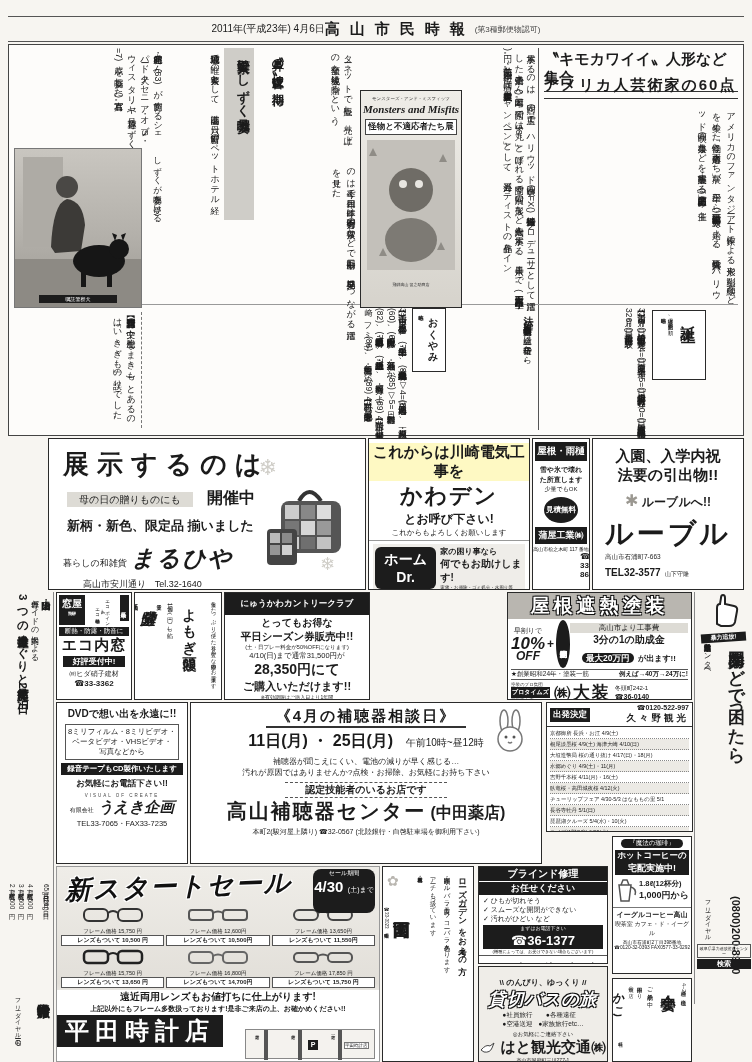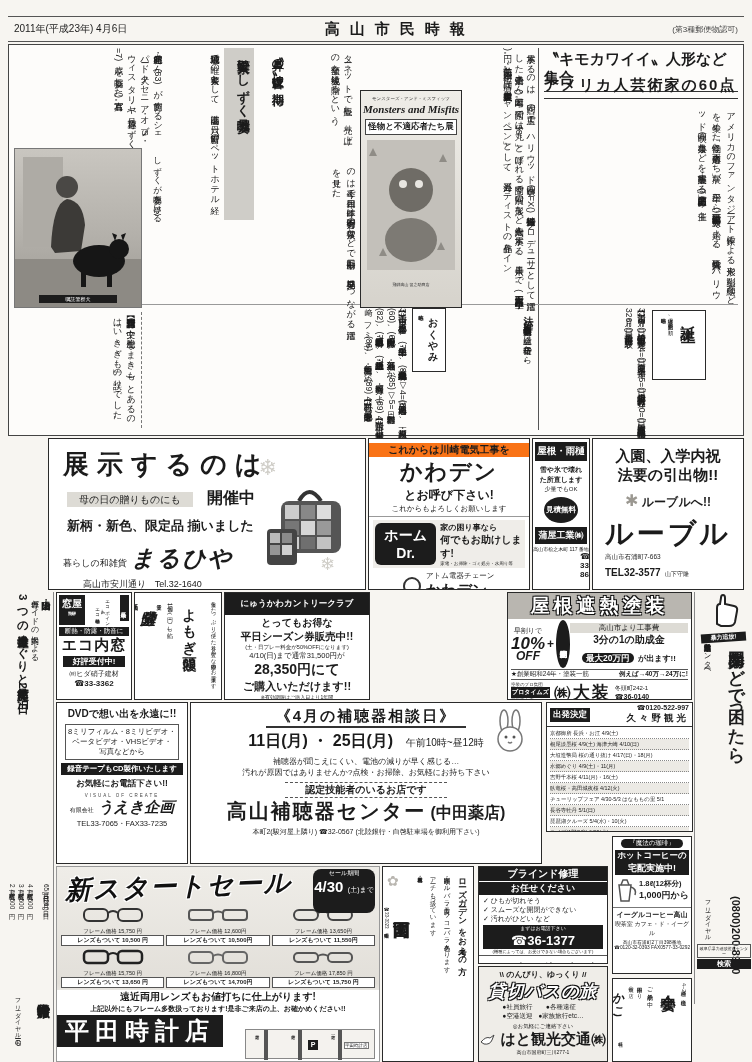--- a/index.html
+++ b/index.html
@@ -15,21 +15,21 @@
   .outline-w{color:#fff;text-shadow:-1px -1px 0 #111,1px -1px 0 #111,-1px 1px 0 #111,1px 1px 0 #111;}
   .outline-b{color:#111;text-shadow:-1px -1px 0 #fff,1px -1px 0 #fff,-1px 1px 0 #fff,1px 1px 0 #fff;}
   .rule{position:absolute;background:#555;}
   .dotrow{border-bottom:1px dotted #888;}
 </style>
 </head>
 <body>
 
 <div id="page">
 
-  <div class="abs" style="left:8px;top:16px;width:736px;height:26px;border-top:1px solid #555;border-bottom:1px solid #555;display:flex;align-items:center;justify-content:space-between;padding:0 6px;">
+  <div class="abs" style="left:8px;top:16px;width:736px;height:26px;border-top:1px solid #555;border-bottom:1px solid #555;display:flex;align-items:center;justify-content:center;padding:0 6px;">
     <span style="font-size:10px;">2011年(平成23年) 4月6日</span>
     <span class="serif b" style="font-size:15px;letter-spacing:10px;">高山市民時報</span>
     <span style="font-size:8px;color:#444;">(第3種郵便物認可)</span>
   </div>
 
   <div class="abs" style="left:8px;top:44px;width:736px;height:392px;border:1px solid #444;background:#fdfcfa;"></div>
   <div class="rule" style="left:538px;top:48px;width:1px;height:382px;"></div>
   <div class="rule" style="left:14px;top:304px;width:724px;height:1px;background:#999;"></div>
 
   <div class="abs b" style="left:544px;top:50px;width:194px;font-size:15px;border-bottom:1px solid #333;padding-bottom:3px;">〝キモカワイイ〟人形など集合</div>
@@ -129,21 +129,21 @@
       <rect x="6" y="44" width="30" height="36" rx="4" fill="#444"></rect>
       <rect x="9" y="48" width="10" height="10" fill="#bbb"></rect>
         <rect x="21" y="48" width="10" height="10" fill="#8a8a8a"></rect>
       <rect x="9" y="60" width="10" height="10" fill="#969696"></rect>
         <rect x="21" y="60" width="10" height="10" fill="#d0d0d0"></rect>
     </svg>
   </div>
 
 
   <div class="box ctr" style="left:368px;top:438px;width:162px;height:152px;">
-    <div class="b" style="font-size:10px;margin-top:4px;background:#f97316;">これからは川崎電気工事を</div>
+    <div class="b" style="font-size:15px;margin-top:4px;background:#fef9c3;">これからは川崎電気工事を</div>
     <div class="b" style="font-size:22px;letter-spacing:2px;">かわデン</div>
     <div class="b" style="font-size:12px;">とお呼び下さい!</div>
     <div style="font-size:7.5px;border-bottom:1px solid #999;padding-bottom:2px;">これからもよろしくお願いします</div>
     <div style="display:flex;align-items:center;margin:3px 4px 0;background:#efede9;padding:2px;">
       <span class="band b" style="font-size:14px;border-radius:6px;padding:4px 4px;">ホームDr.</span>
       <span style="text-align:left;margin-left:4px;">
         <span class="b" style="display:block;font-size:8px;">家の困り事なら</span>
         <span class="b" style="display:block;font-size:10px;">何でもお助けします!</span>
         <span style="display:block;font-size:4.5px;">家電・お掃除・ゴミ処分・水周り等</span>
       </span>
@@ -493,21 +493,21 @@
     </div>
     <div class="ctr" style="font-size:4.2px;">(機種によっては、お受けできない場合もございます)</div>
     <div class="ctr" style="border-top:1px solid #555;margin-top:1px;">
       <span class="b" style="font-size:9px;font-style:italic;">imai</span>
       <span class="b" style="font-size:10px;">インテリアイマイ</span>
       
     </div>
   </div>
 
   <div class="box ctr" style="left:478px;top:966px;width:130px;height:96px;background:#efede8;">
-    <div class="b" style="font-size:8px;margin-top:2px;">\\ のんびり、ゆっくり //</div>
+    <div class="b" style="font-size:8px;margin-top:10px;">\\ のんびり、ゆっくり //</div>
     <div class="b outline-w" style="font-size:17px;font-style:italic;letter-spacing:1px;">貸切バスの旅</div>
     <div style="display:flex;justify-content:center;gap:6px;font-size:6.5px;">
       <span>
         <span style="display:block;">●社員旅行</span>
         <span style="display:block;">●空港送迎</span>
       </span>
       <span>
         <span style="display:block;">●各種遠征</span>
         <span style="display:block;">●家族旅行etc…</span>
       </span>

